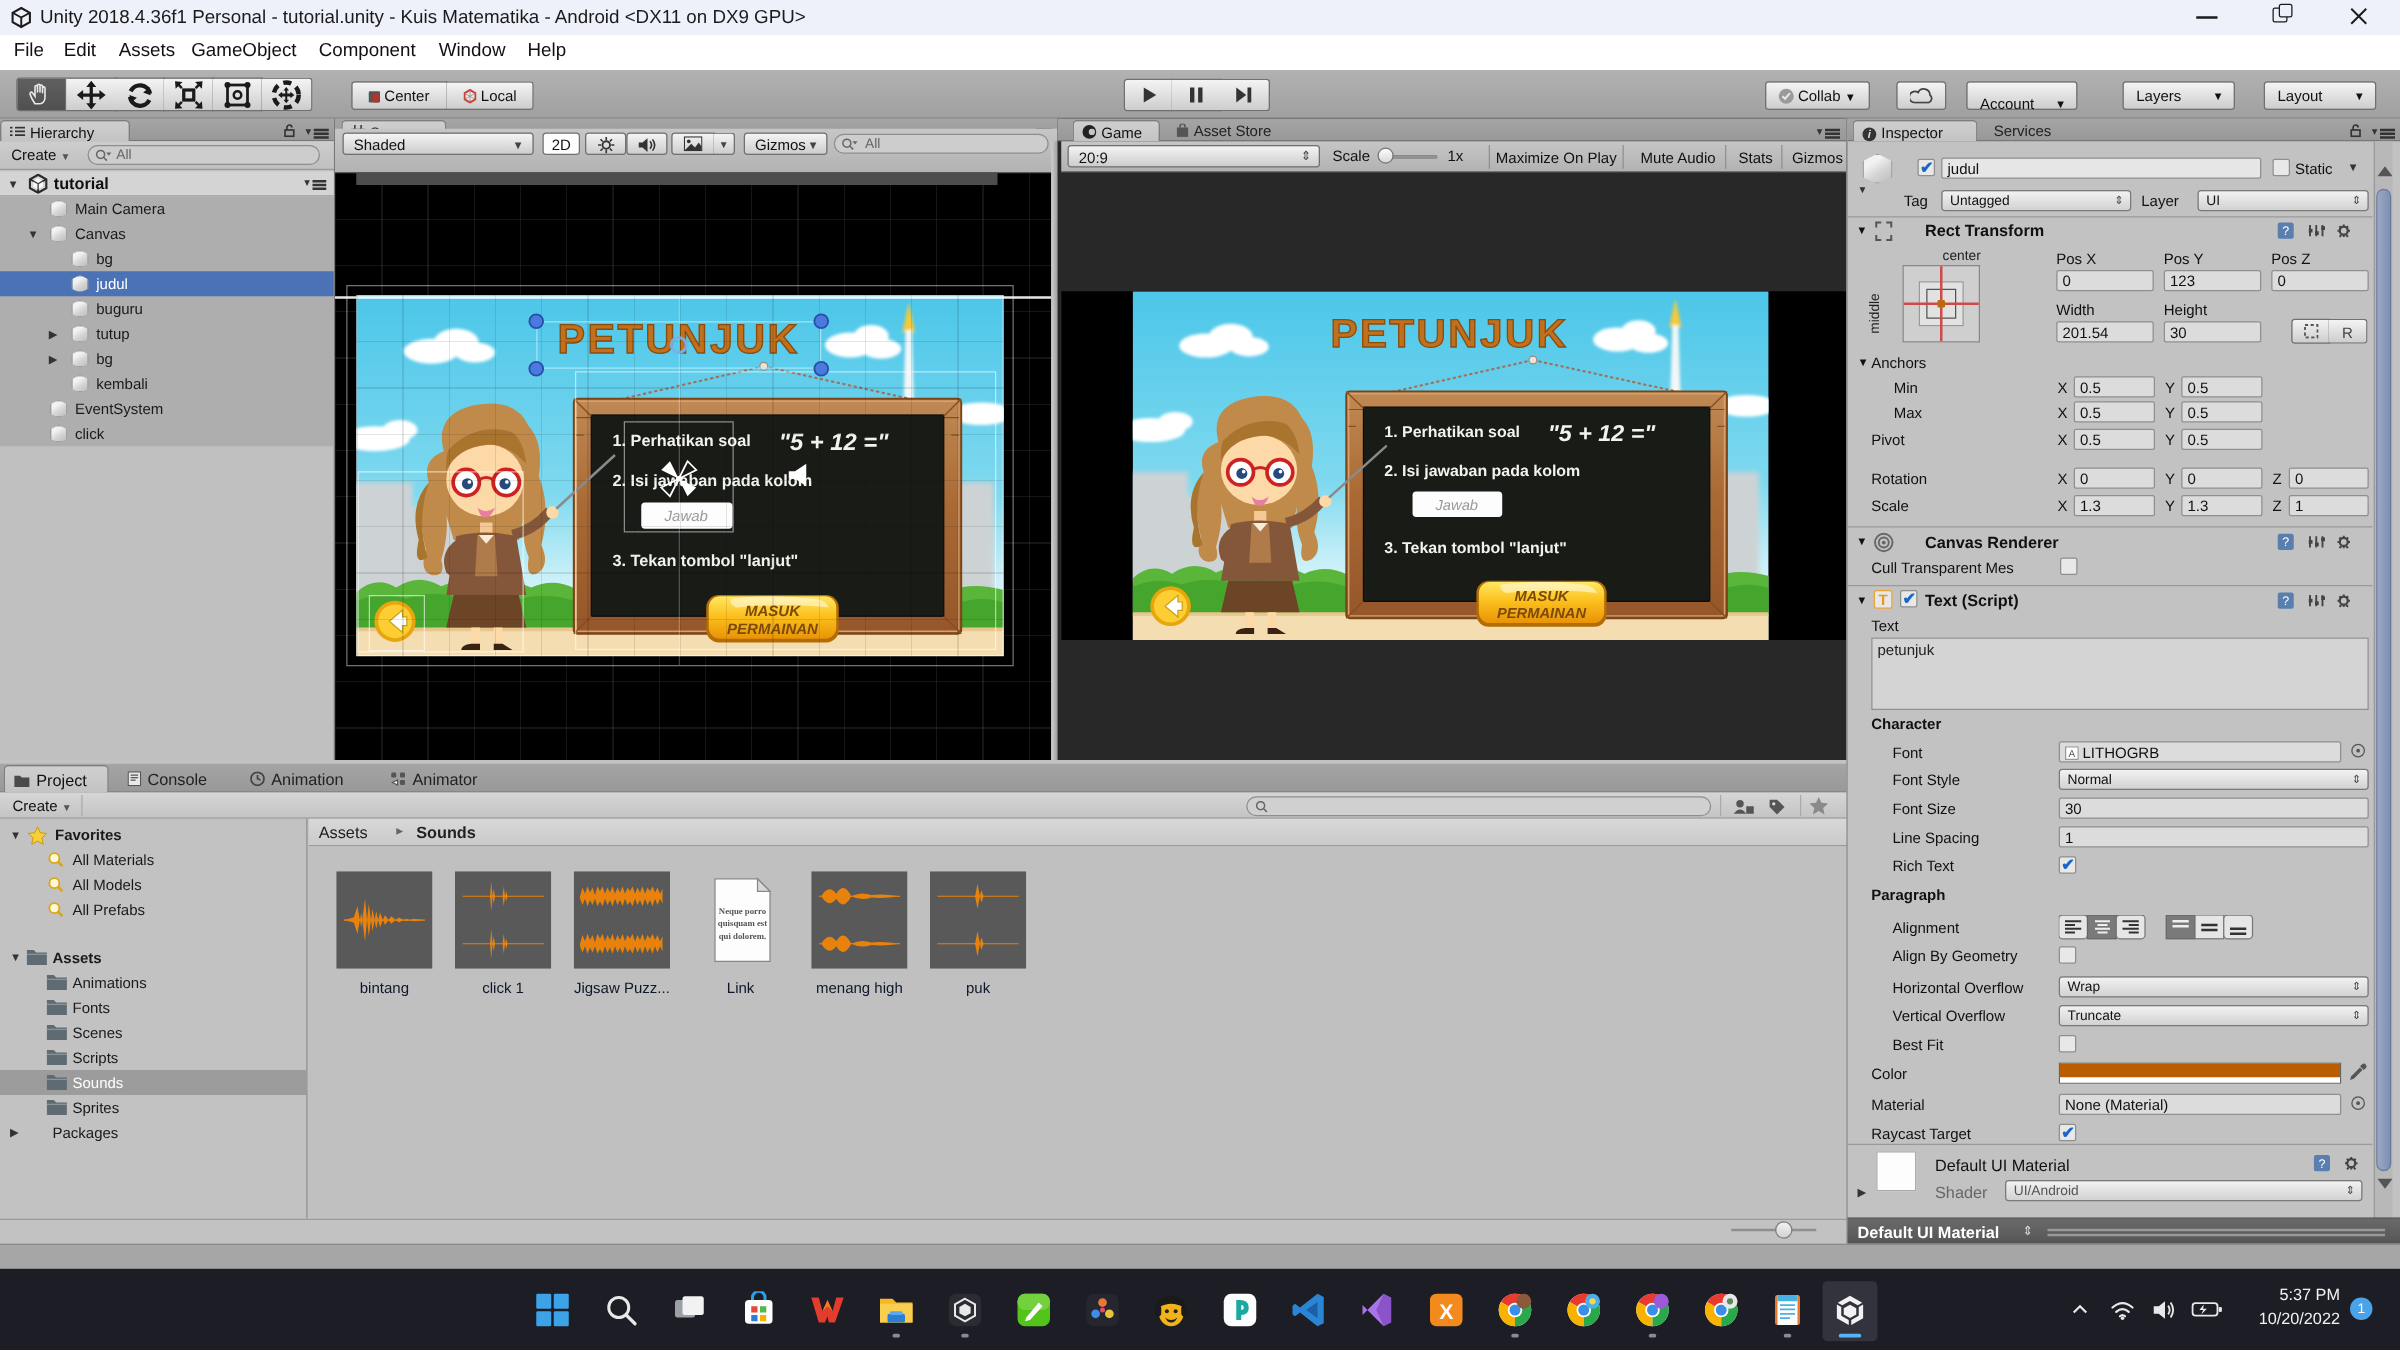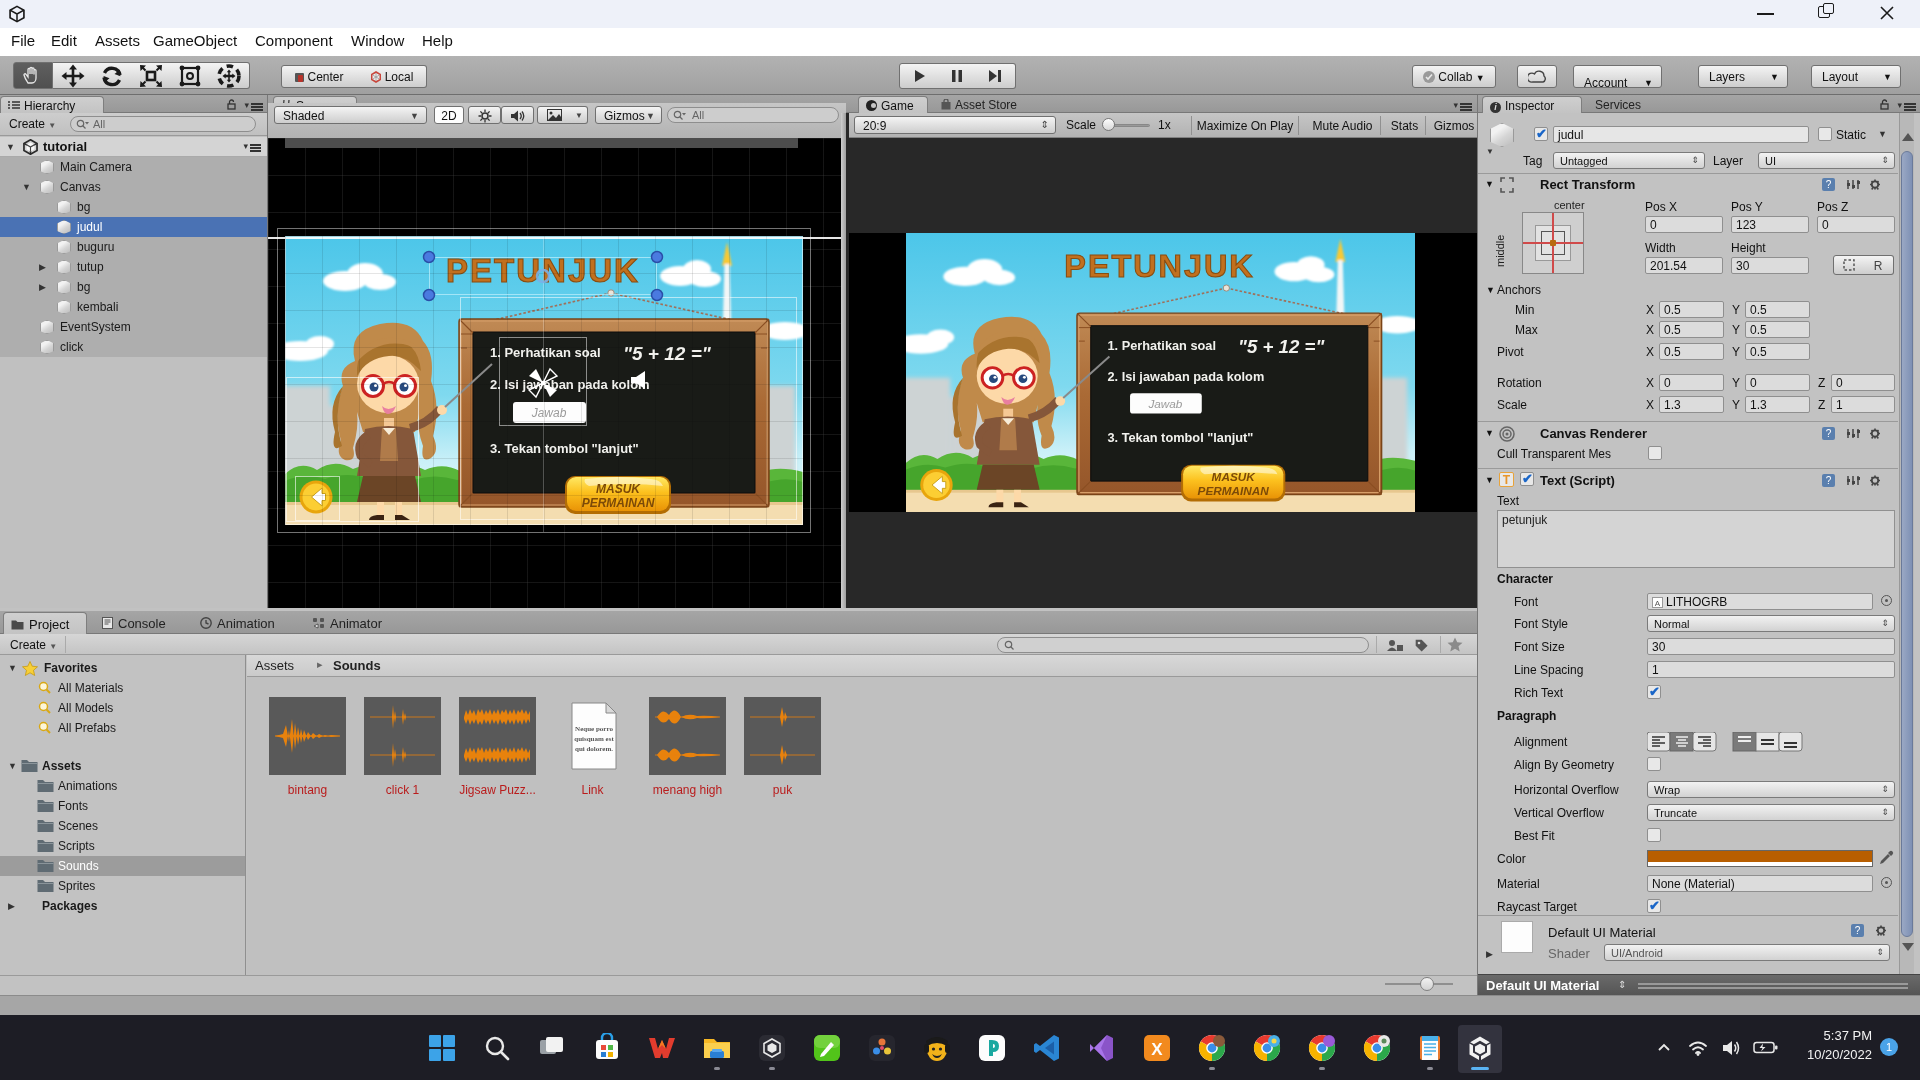--- a/index.html
+++ b/index.html
@@ -32,21 +32,21 @@
 .ihdr { position:absolute; left:0; width:420px; height:19px; }
 .ihdr b { position:absolute; left:62px; top:2px; font-size:13px; }
 .hicons { position:absolute; right:14px; top:2px; width:62px; height:15px; }
 #projectpanel { left:0; top:608px; width:1477px; height:387px; background:#c2c2c2; }
 .prow { position:absolute; left:0; width:245px; height:20px; }
 .prow span { position:absolute; top:3px; }
 .prow .fold { position:absolute; top:5px; font-size:9px; color:#333; font-style:normal; font-weight:normal; }
 .pic { position:absolute; top:3px; }
 .tile { position:absolute; top:20px; width:77px; height:98px; }
 .tile svg { width:77px; height:78px; display:block; }
-.tile span { display:block; text-align:center; font-size:12px; color:#b91c1c; margin-top:8px; white-space:nowrap; }
+.tile span { display:block; text-align:center; font-size:12px; color:#0f172a; margin-top:8px; white-space:nowrap; }
 .tbtn { position:absolute; top:10px; width:44px; height:48px; }
 .tbtn svg { position:absolute; left:7px; top:8px; width:30px; height:30px; }
 .tbtn i { position:absolute; left:19px; bottom:3px; width:6px; height:3px; border-radius:2px; background:#8a8a94; }
 .tbtn.active { background:#33333e; border-radius:4px; }
 .tbtn.active:after { content:""; position:absolute; left:13px; bottom:3px; width:18px; height:3px; border-radius:2px; background:#5ab3f2; }
 #statusbar { left:0; top:995px; width:1920px; height:20px; background:#a6a6a6; border-top:1px solid #8b8b8b; }
 #taskbar { left:0; top:1015px; width:1920px; height:65px; background:#1d1d25; }
 .small { font-size:12px; color:#111; }
 .hrow { position:absolute; left:0; width:267px; height:20px; }
 .hrow.sel { background:#4a72b4; }
@@ -57,20 +57,21 @@
   border-radius:2px; border:1px solid #9a9a9a;
   clip-path: polygon(50% 0, 100% 25%, 100% 78%, 50% 100%, 0 78%, 0 25%); }
 </style>
 </head>
 <body>
 <div class="abs" id="titlebar">
   <svg class="abs" style="left:8px;top:5px" width="18" height="18" viewBox="0 0 26 24">
     <path d="M13 1 L23 6.5 L23 17.5 L13 23 L3 17.5 L3 6.5 Z" fill="none" stroke="#1b1b1b" stroke-width="2.4"></path>
     <path d="M13 12 L13 23 M13 12 L3 6.5 M13 12 L23 6.5" stroke="#1b1b1b" stroke-width="2.2"></path>
   </svg>
+  <div class="abs" style="left:32px;top:5px;">Unity 2018.4.36f1 Personal - tutorial.unity - Kuis Matematika - Android &lt;DX11 on DX9 GPU&gt;</div>
   <div class="abs" style="left:1757px;top:13px;width:17px;height:2px;background:#1b1b1b"></div>
   <div class="abs" style="left:1818px;top:6px;width:12px;height:12px;border:1.5px solid #1b1b1b;border-radius:2px"></div>
   <div class="abs" style="left:1823px;top:3px;width:11px;height:11px;border:1.5px solid #1b1b1b;border-radius:2px;background:#eef1f9"></div>
   <svg class="abs" style="left:1879px;top:5px" width="16" height="16" viewBox="0 0 16 16">
       <path d="M2 2 L14 14 M14 2 L2 14" stroke="#1b1b1b" stroke-width="1.6"></path>
     </svg>
 </div>
 <div class="abs" id="menubar">
   <div class="menuitem" style="left:11px">File</div>
   <div class="menuitem" style="left:51px">Edit</div>
@@ -851,21 +852,21 @@
       </div>
     <div class="prow" style="top:221px">
         <svg class="pic" style="left:37px" width="17" height="14" viewBox="0 0 17 14">
           <path d="M0.5 1 L6 1 L8 3 L16.5 3 L16.5 13 L0.5 13 Z" fill="#5f6b73"></path>
           <path d="M0.5 4.5 L16.5 4.5" stroke="#8a949a" stroke-width="1"></path>
         </svg>
         <span style="left:58px">Sprites</span>
       </div>
     <div class="prow" style="top:241px">
         <b class="fold" style="left:8px">▶</b>
-        <span style="left:42px;font-weight:bold">Packages</span>
+        <span style="left:42px;font-weight:normal">Packages</span>
       </div>
   </div>
 
   <div class="abs" style="left:247px;top:47px;width:1230px;height:22px;background:linear-gradient(#d8d8d8,#cacaca);border-bottom:1px solid #9a9a9a;font-size:13px;color:#222">
     <span class="abs" style="left:8px;top:3px">Assets</span>
     <span class="abs" style="left:70px;top:3px;color:#666;font-size:11px">▸</span>
     <span class="abs" style="left:86px;top:3px;font-weight:bold">Sounds</span>
   </div>
   <div class="abs" style="left:247px;top:69px;width:1230px;height:298px;background:#c0c0c0">
     <div class="tile" style="left:22px">

